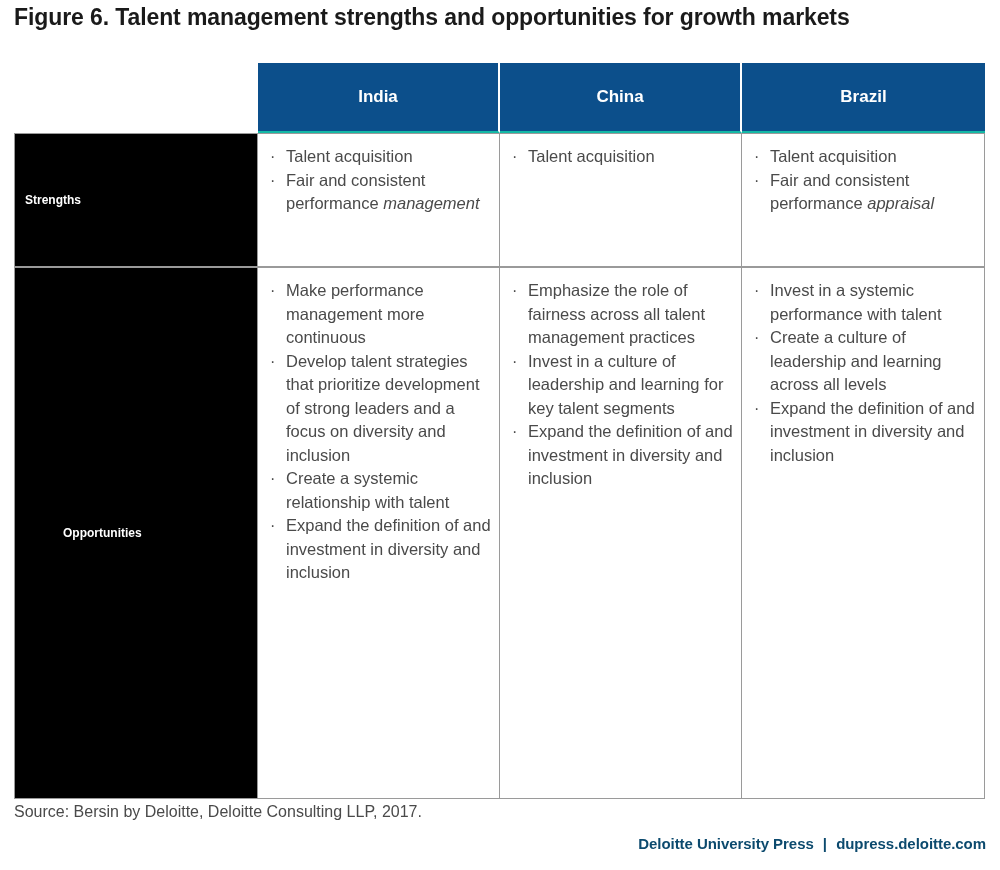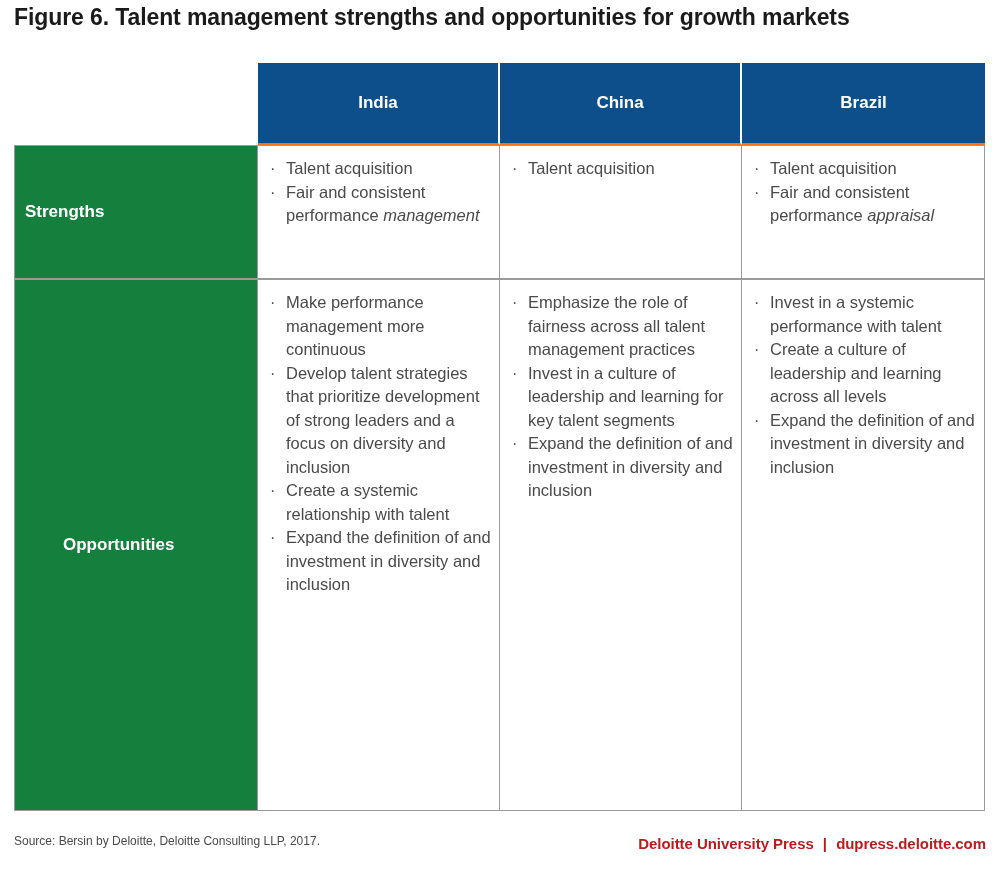--- a/index.html
+++ b/index.html
@@ -54,31 +54,31 @@
     height: 52px;
   }
   th.country {
     background: #0C4F8B;
     color: #ffffff;
     font-size: 17px;
     font-weight: bold;
     text-align: center;
     vertical-align: middle;
     height: 52px;
-    padding: 14px;
+    padding: 8px;
     border-right: 2px solid #ffffff;
-    border-bottom: 2px solid #f97316;
+    border-bottom: 2px solid #14b8a6;
   }
   th.country.last { border-right: none; text-align: center; }
 
   
   td.rowlabel {
-    background: #15803d;
+    background: #000000;
     color: #ffffff;
-    font-size: 17px;
+    font-size: 12px;
     font-weight: bold;
     vertical-align: middle;
     padding: 0 0 0 10px;
     border-left: 1px solid #9a9a9a;
     border-top: 1px solid #9a9a9a;
     border-bottom: 1px solid #9a9a9a;
     border-right: 1px solid #9a9a9a;
   }
   td.rowlabel.strengths-label { height: 132px; }
   td.rowlabel.opps-label { height: 530px; padding-left: 48px; }
@@ -115,32 +115,31 @@
     line-height: 23.5px;
     color: #4a4a4a;
   }
   .ital { font-style: italic; }
 
   
   .source-line {
     position: absolute;
     left: 14px;
     top: 803px;
-    font-size: 12px;
+    font-size: 16px;
     color: #4a4a4a;
     white-space: nowrap;
-    margin-top: 31px;
   }
   .dup-line {
     position: absolute;
     right: 14px;
     top: 835px;
     font-size: 15px;
     font-weight: bold;
-    color: #b91c1c;
+    color: #0c4a6e;
     white-space: nowrap;
     letter-spacing: -0.05px;
   }
   .dup-sep { padding: 0 5px; font-weight: bold; }
 </style>
 </head>
 <body>
 
 <div class="figure-title">Figure 6. Talent management strengths and opportunities for growth markets</div>
 

